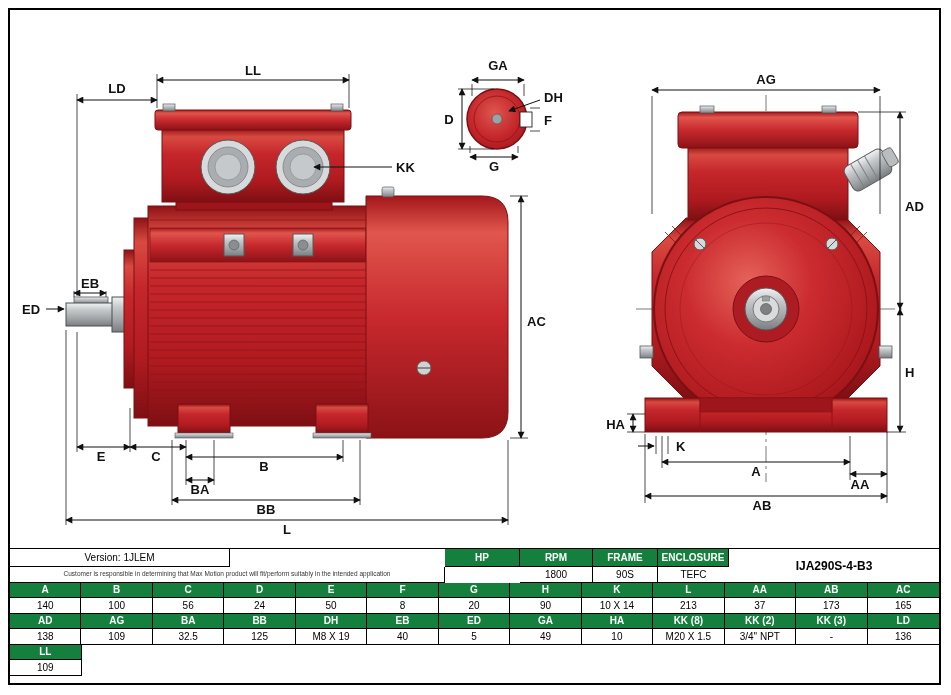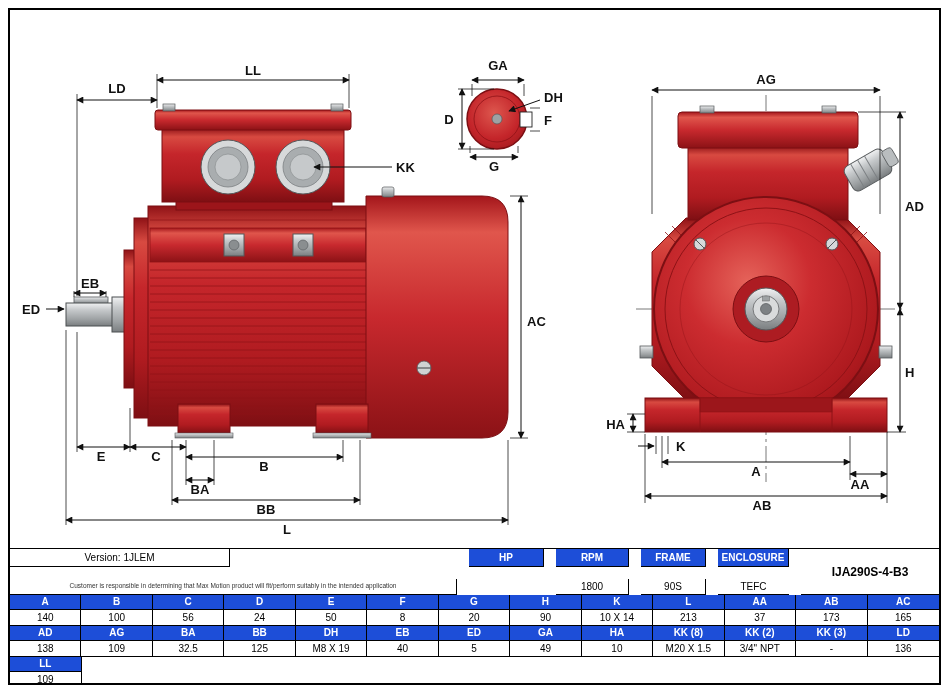--- a/index.html
+++ b/index.html
@@ -2,30 +2,30 @@
 <html><head>
 <meta charset="utf-8">
 <style>
   html,body{margin:0;padding:0;background:#e9e9e9;}
   .page{width:951px;height:695px;background:#fff;position:relative;font-family:"Liberation Sans",sans-serif;}
   .frame{position:absolute;left:8px;top:8px;width:933px;height:677px;border:2px solid #000;box-sizing:border-box;display:flex;flex-direction:column;overflow:hidden;}
   .drawing{width:929px;height:538px;flex:0 0 auto;}
   .datatable{width:929px;flex:0 0 auto;border-top:1px solid #000;}
 
   .trow{display:grid;box-sizing:border-box;}
-  .spec-grid{grid-template-columns:220px 215px 75px 73px 65px 71px 1fr;grid-template-rows:18px 16px;gap:12px;}
+  .spec-grid{grid-template-columns:220px 215px 75px 73px 65px 71px 1fr;grid-template-rows:18px 16px;}
   .dimrow{grid-template-columns:repeat(13,minmax(0,1fr));}
   .dimrow-ll{grid-template-columns:71.5px 1fr;}
   .r-h{height:15px;}
   .r-v{height:16px;}
   .r-sp{height:8px;}
 
   .cell{box-sizing:border-box;border-right:1px solid #000;border-bottom:1px solid #000;display:flex;align-items:center;justify-content:center;font-size:10px;color:#000;overflow:hidden;white-space:nowrap;line-height:1;}
   .trow .cell:last-child{border-right:none;}
-  .hd{background:#1d4ed8;color:#fff;font-weight:bold;}
+  .hd{background:#15803d;color:#fff;font-weight:bold;}
   .c-version{grid-area:1/1;}
   .c-revised{grid-area:1/2;}
   .c-hp{grid-area:1/3;} .c-rpm{grid-area:1/4;} .c-frame{grid-area:1/5;} .c-enc{grid-area:1/6;}
   .c-model{grid-area:1/7/3/8;font-weight:bold;font-size:12px;border-right:none;}
   .c-disclaimer{grid-area:2/1/3/3;font-size:6.5px;color:#333;}
   .c-v1{grid-area:2/3;margin-top:46px;} .c-v2{grid-area:2/4;} .c-v3{grid-area:2/5;} .c-v4{grid-area:2/6;text-align:center;}
   .filler{border-right:none;border-bottom:none;background:#fff;}
 
   .dimtxt{font-family:"Liberation Sans",sans-serif;font-size:13px;font-weight:bold;fill:#111;}
   .mid{text-anchor:middle;} .st{text-anchor:start;} .en{text-anchor:end;}

